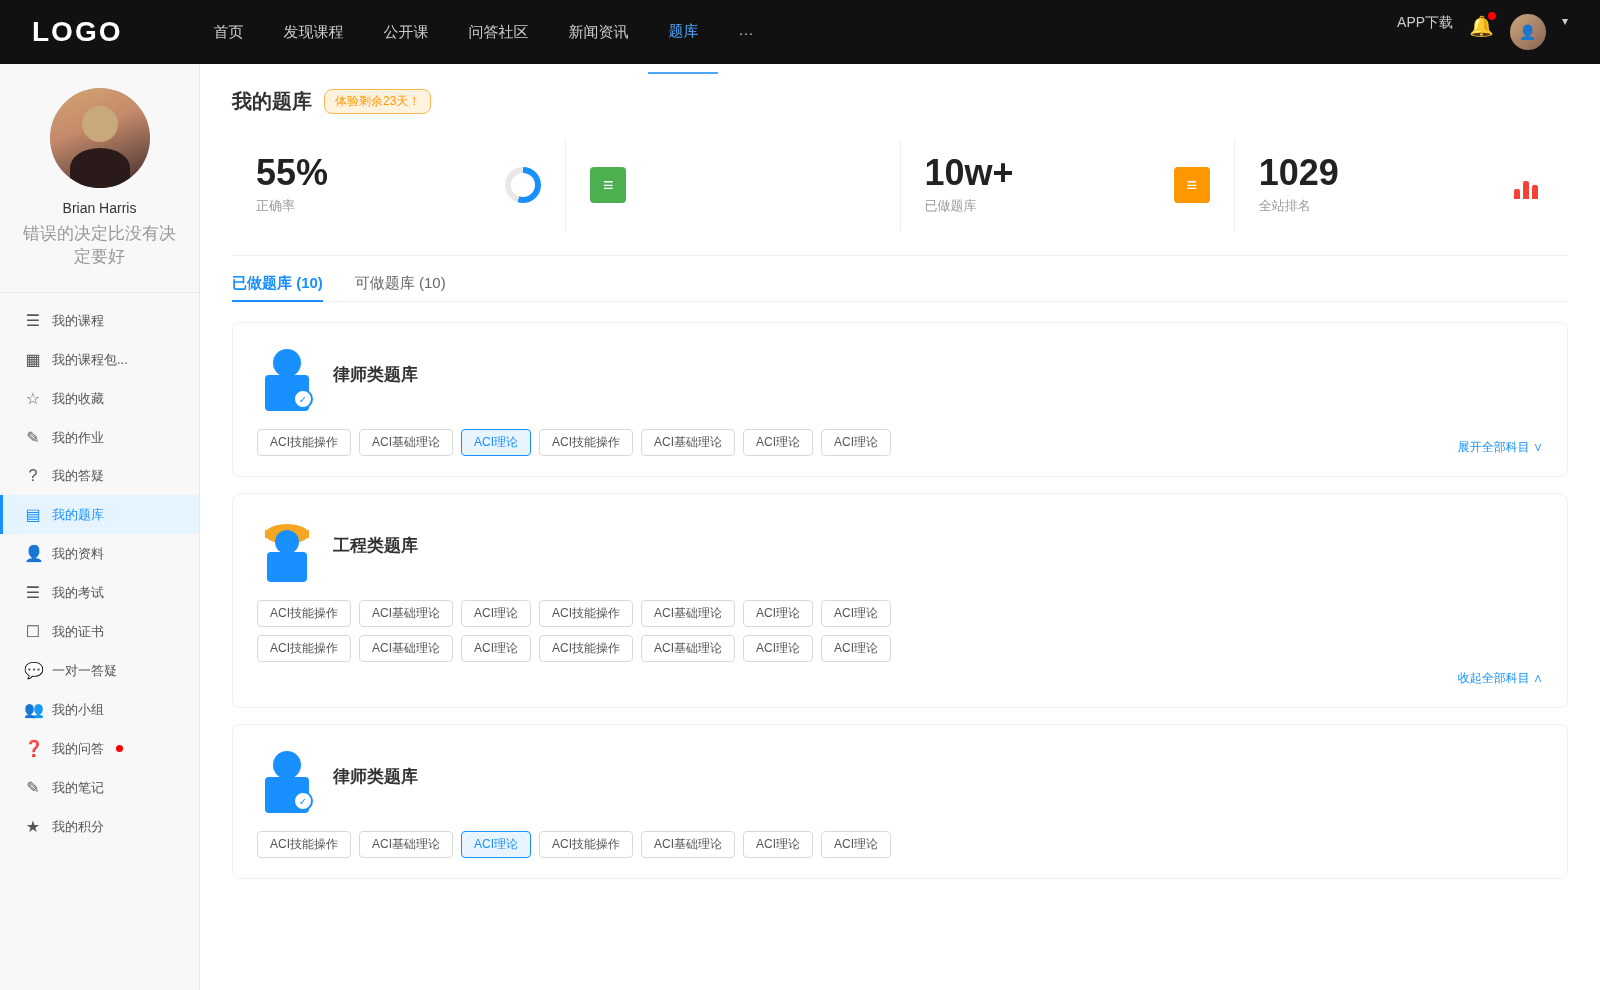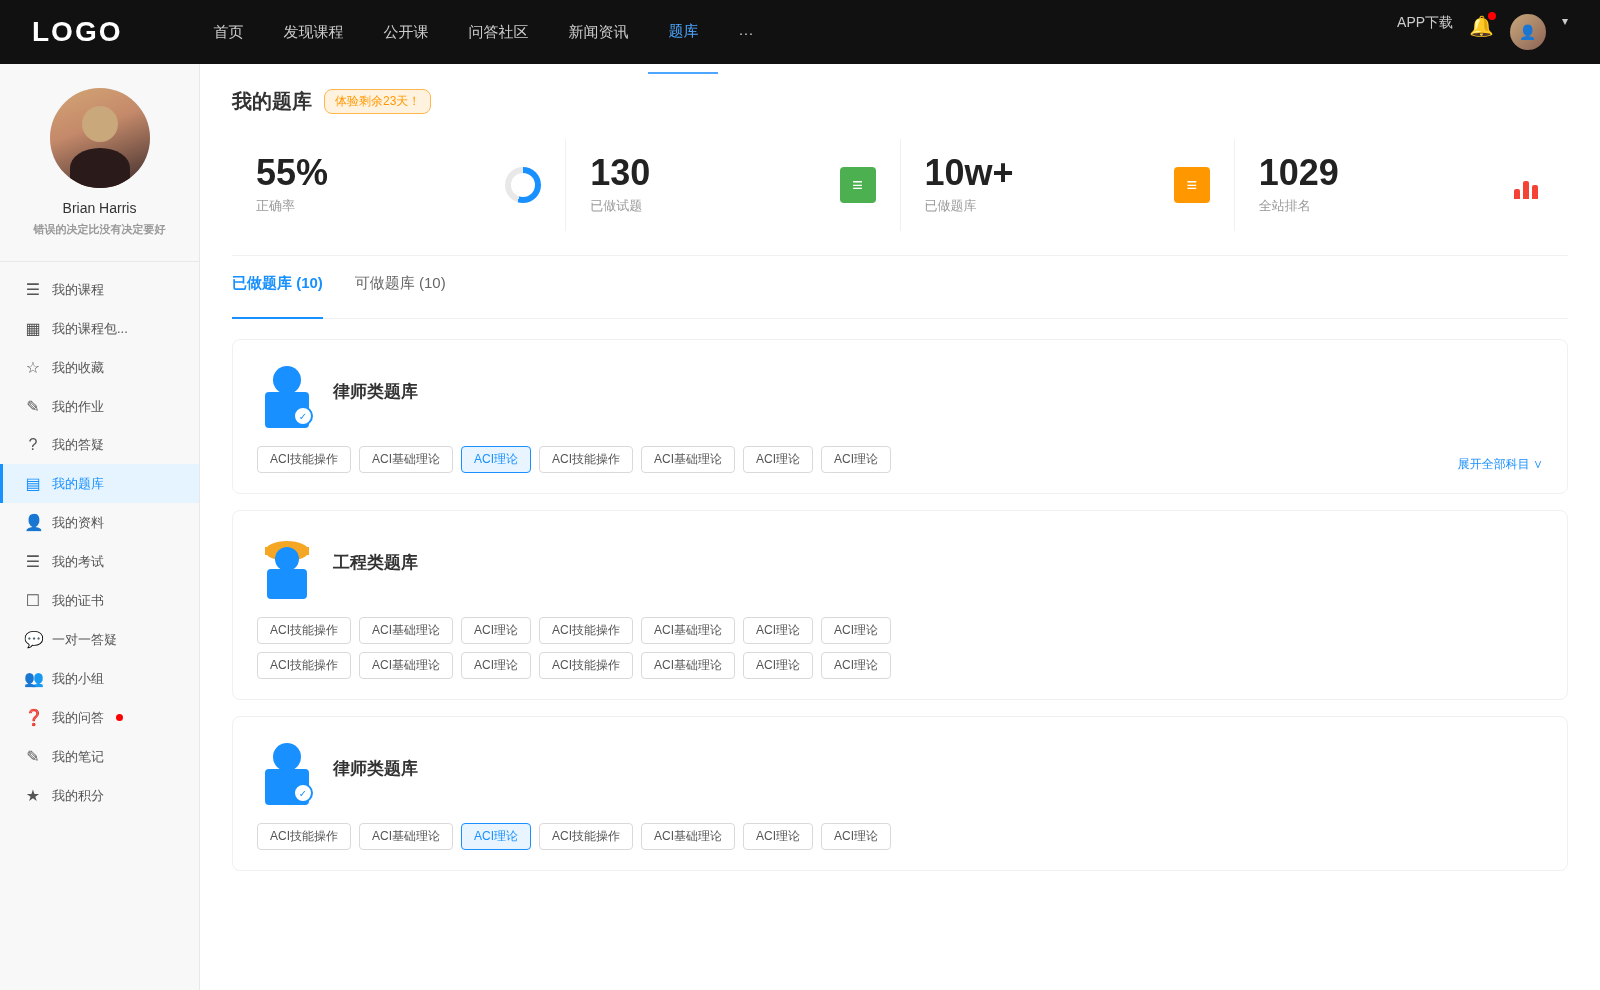--- a/index.html
+++ b/index.html
@@ -127,23 +127,22 @@
       position: absolute;
       bottom: 0;
     }
     .username {
       font-size: 14px;
       color: #333;
       margin-bottom: 6px;
       font-weight: 500;
     }
     .user-motto {
-      font-size: 11px;
+      font-size: 17px;
       color: #999;
-      font-weight: bold;
     }
     .sidebar-menu {
       padding: 8px 0;
     }
     .menu-item {
       display: flex;
       align-items: center;
       gap: 10px;
       padding: 10px 24px;
       font-size: 13px;
@@ -239,21 +238,21 @@
     
     .tabs-row {
       display: flex;
       gap: 32px;
       margin-bottom: 20px;
       border-bottom: 1px solid #f0f0f0;
     }
     .tab-item {
       font-size: 15px;
       color: #666;
-      padding-bottom: 25px;
+      padding-bottom: 8px;
       cursor: pointer;
       position: relative;
     }
     .tab-item.active {
       color: #1890ff;
       font-weight: 600;
     }
     .tab-item.active::after {
       content: '';
       position: absolute;
@@ -483,24 +482,20 @@
 
     <div class="stats-row">
       <div class="stat-item">
         <div class="stat-text">
           <div class="stat-value">55%</div>
           <div class="stat-label">正确率</div>
         </div>
         <div class="circle-progress"></div>
       </div>
       <div class="stat-item">
-        <div class="stat-text">
-          <div class="stat-value">130</div>
-          <div class="stat-label">已做试题</div>
-        </div>
         <div class="book-icon">≡</div>
       </div>
       <div class="stat-item">
         <div class="stat-text">
           <div class="stat-value">10w+</div>
           <div class="stat-label">已做题库</div>
         </div>
         <div class="list-icon">≡</div>
       </div>
       <div class="stat-item">
@@ -570,20 +565,21 @@
         </div>
         <div class="tags-row" style="margin-top:8px;">
           <span class="tag">ACI技能操作</span>
           <span class="tag">ACI基础理论</span>
           <span class="tag">ACI理论</span>
           <span class="tag">ACI技能操作</span>
           <span class="tag">ACI基础理论</span>
           <span class="tag">ACI理论</span>
           <span class="tag">ACI理论</span>
         </div>
+        <div class="collapse-link">收起全部科目 ∧</div>
       </div>
 
       <div class="bank-section">
         <div class="bank-header">
           <div class="bank-icon">
             <svg width="56" height="66" viewBox="0 0 56 66">
               <circle cx="28" cy="18" r="14" fill="#1890ff"></circle>
               <rect x="6" y="30" width="44" height="36" rx="4" fill="#1890ff"></rect>
               <circle cx="44" cy="54" r="9" fill="white" stroke="#1890ff" stroke-width="2"></circle>
               <text x="44" y="58" text-anchor="middle" font-size="10" fill="#1890ff">✓</text>

